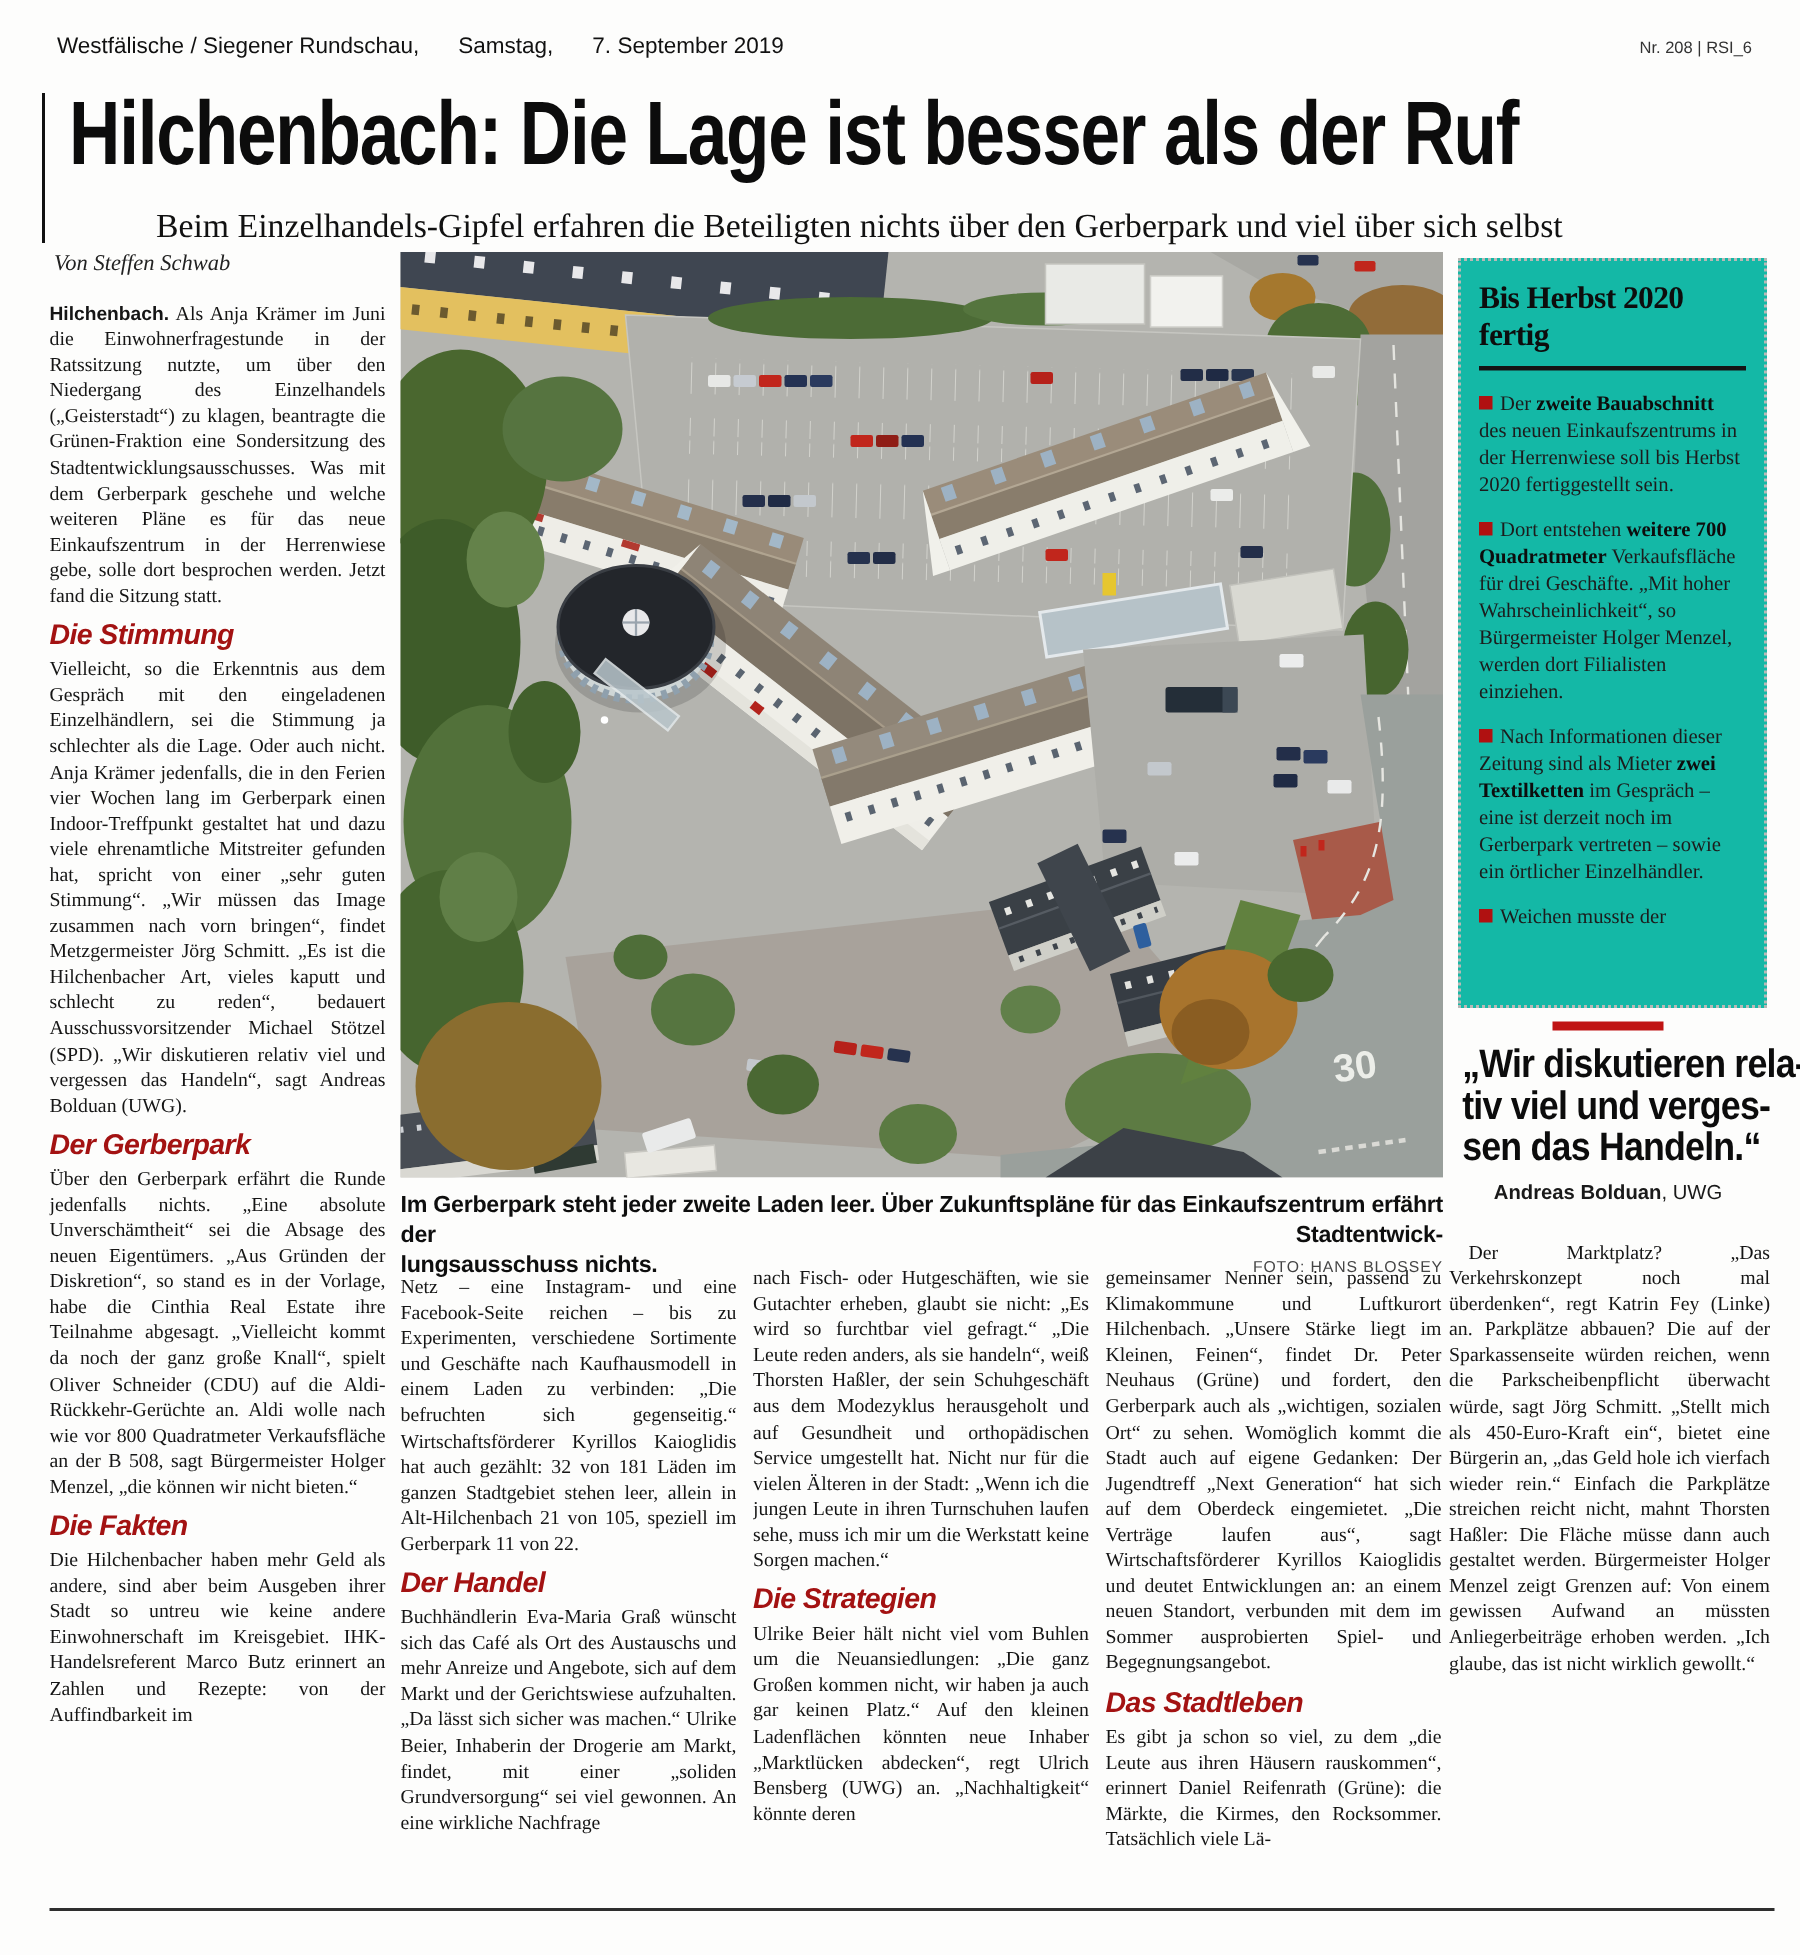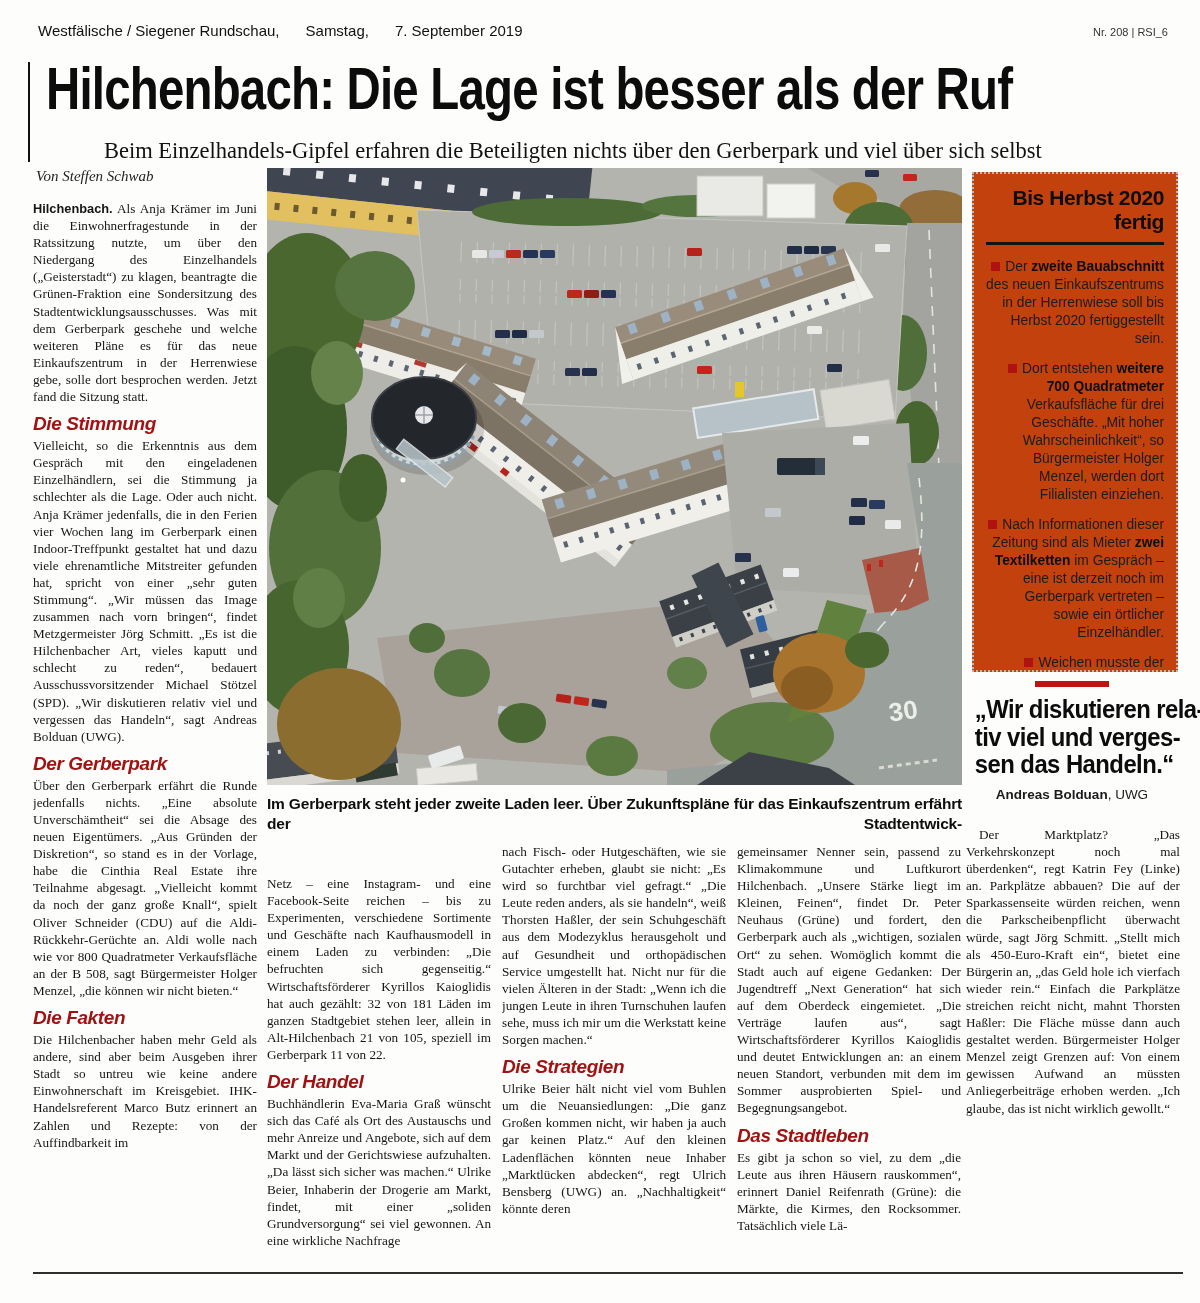--- a/index.html
+++ b/index.html
@@ -47,40 +47,40 @@
   }
   .col p{margin:0;}
   .col p.indent{text-indent:13px;}
   .lead{font-family:Liberation Sans, sans-serif;font-weight:bold;font-size:12.8px;}
   .kicker{
     font-family:"Liberation Sans", sans-serif;font-weight:bold;font-size:19px;
     letter-spacing:-0.4px;color:var(--accent-red,#a31212);
     margin:9px 0 3px;text-align:left;line-height:20px;font-style:italic;
   }
   .col1{left:33px;top:200px;height:1060px;}
-  .col2{left:267px;top:875px;height:426px;}
+  .col2{left:267px;top:849px;height:426px;}
   .col3{left:502px;top:843px;height:426px;}
   .col4{left:737px;top:843px;height:426px;}
   .col5{left:966px;top:826px;height:443px;width:214px;}
   
   .photo-figure{position:absolute;left:267px;top:168px;width:695px;height:617px;margin:0;}
   .photo-figure svg{display:block;width:695px;height:617px;}
   .caption{
     position:absolute;left:267px;top:794px;width:695px;
     font-family:"Liberation Sans", sans-serif;font-weight:bold;font-size:15.5px;
     letter-spacing:-0.2px;line-height:20px;color:#0e0e0e;
   }
   .cap-line1{display:block;text-align:justify;text-align-last:justify;}
   .cap-row2{display:flex;justify-content:space-between;align-items:baseline;}
   .credit{font-weight:normal;font-size:10.5px;letter-spacing:.6px;color:#444;}
   
   .infobox{
     position:absolute;left:972px;top:172px;width:206px;height:500px;
     border:2px dotted #b9b9b6;padding:12px 12px 6px;
-    font-family:Liberation Sans, sans-serif;overflow:hidden;background:#c2410c;text-align:right;
+    font-family:Liberation Serif, serif;overflow:hidden;background:#14b8a6;
   }
   .infobox-title{
     margin:0 0 13px;font-size:21px;font-weight:bold;letter-spacing:-0.4px;color:#0d0d0d;
     border-bottom:3px solid #141414;padding-bottom:8px;
   }
   .ib-item{margin:0 0 12px;font-size:13.8px;line-height:18px;color:#1c1c1c;}
   .ib-item b{color:#0d0d0d;}
   .sq{
     display:inline-block;width:9px;height:9px;background:var(--bullet-red,#b01111);
     margin-right:5px;position:relative;top:0;
@@ -358,20 +358,24 @@
         <ellipse cx="52" cy="430" rx="26" ry="30" fill="#607f47"></ellipse>
         <ellipse cx="96" cy="320" rx="24" ry="34" fill="#42602c"></ellipse>
       </g>
 
       <circle cx="136" cy="312" r="2.5" fill="#ffffff"></circle>
     </svg>
   </figure>
 
   <figcaption class="caption">
     <span class="cap-line1">Im Gerberpark steht jeder zweite Laden leer. Über Zukunftspläne für das Einkaufszentrum erfährt der Stadtentwick-</span>
+    <span class="cap-row2">
+      <span>lungsausschuss nichts.</span>
+      <span class="credit">FOTO: HANS BLOSSEY</span>
+    </span>
   </figcaption>
 
   <aside class="infobox">
     <h3 class="infobox-title">Bis Herbst 2020 fertig</h3>
     <p class="ib-item"><span class="sq"></span><span>Der </span><b>zweite Bauabschnitt</b><span> des neuen Einkaufszentrums in der Herrenwiese soll bis Herbst 2020 fertiggestellt sein.</span></p>
     <p class="ib-item"><span class="sq"></span><span>Dort entstehen </span><b>weitere 700 Quadratmeter</b><span> Verkaufsfläche für drei Geschäfte. „Mit hoher Wahrscheinlichkeit“, so Bürgermeister Holger Menzel, werden dort Filialisten einziehen.</span></p>
     <p class="ib-item"><span class="sq"></span><span>Nach Informationen dieser Zeitung sind als Mieter </span><b>zwei Textilketten</b><span> im Gespräch – eine ist derzeit noch im Gerberpark vertreten – sowie ein örtlicher Einzelhändler.</span></p>
     <p class="ib-item"><span class="sq"></span><span>Weichen musste der </span></p>
   </aside>
 

